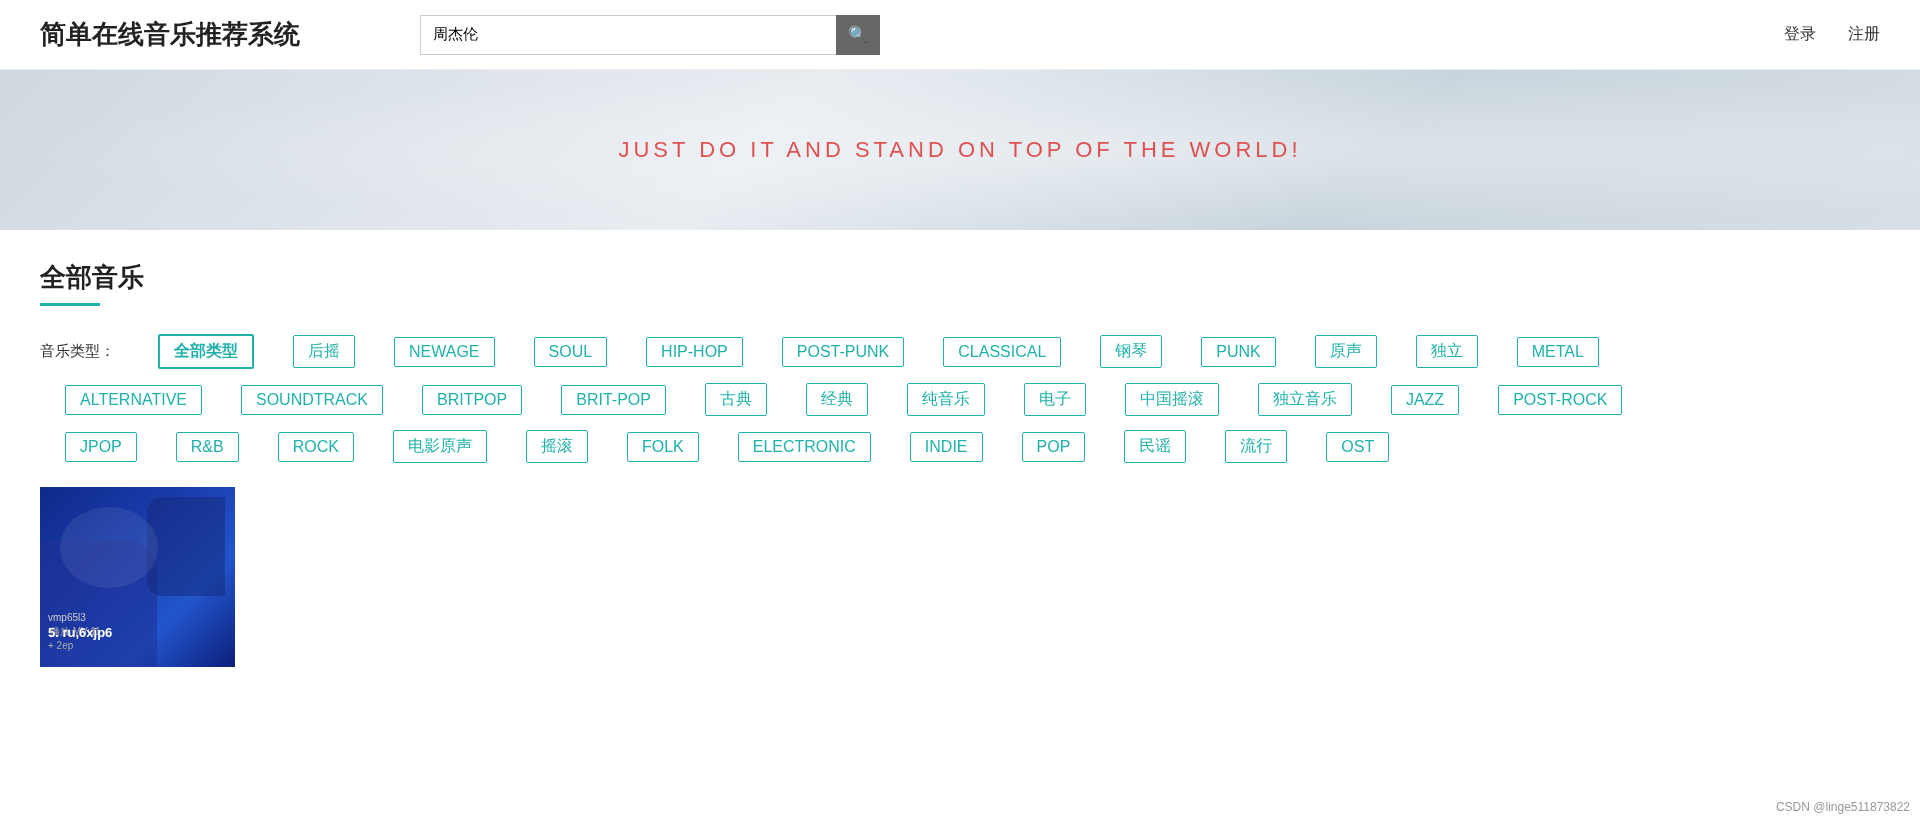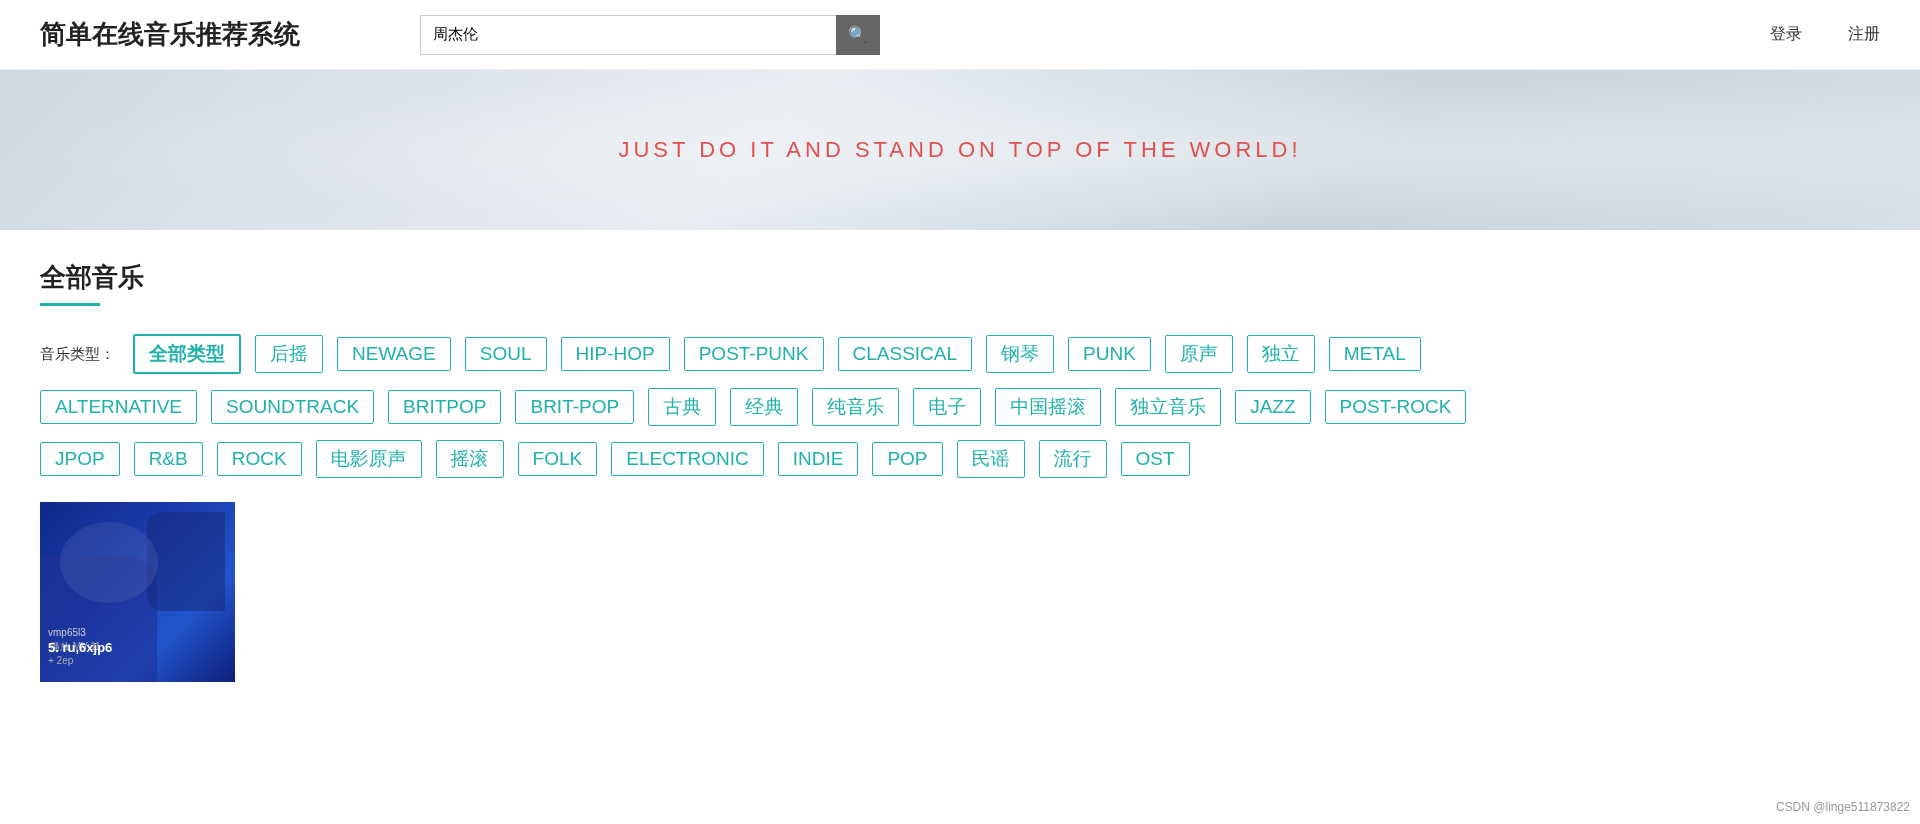--- a/index.html
+++ b/index.html
@@ -45,21 +45,21 @@
       cursor: pointer;
       display: flex;
       align-items: center;
       justify-content: center;
       color: #fff;
       font-size: 16px;
     }
     .header-nav {
       margin-left: auto;
       display: flex;
-      gap: 46px;
+      gap: 32px;
     }
     .nav-link {
       font-size: 16px;
       color: #333;
       cursor: pointer;
       text-decoration: none;
     }
 
     
     .banner {
@@ -116,25 +116,26 @@
       font-size: 15px;
       color: #333;
       flex-shrink: 0;
       margin-right: 4px;
     }
     .genre-tag {
       display: inline-block;
       padding: 5px 14px;
       border: 1px solid #20b2aa;
       color: #20b2aa;
-      font-size: 19px;
+      font-size: 16px;
       cursor: pointer;
       background: transparent;
       border-radius: 2px;
       transition: background 0.2s, color 0.2s;
+      margin-left: 25px;
     }
     .genre-tag.active {
       background: transparent;
       color: #20b2aa;
       border: 2px solid #20b2aa;
       font-weight: 600;
     }
 
     
     .music-grid {

